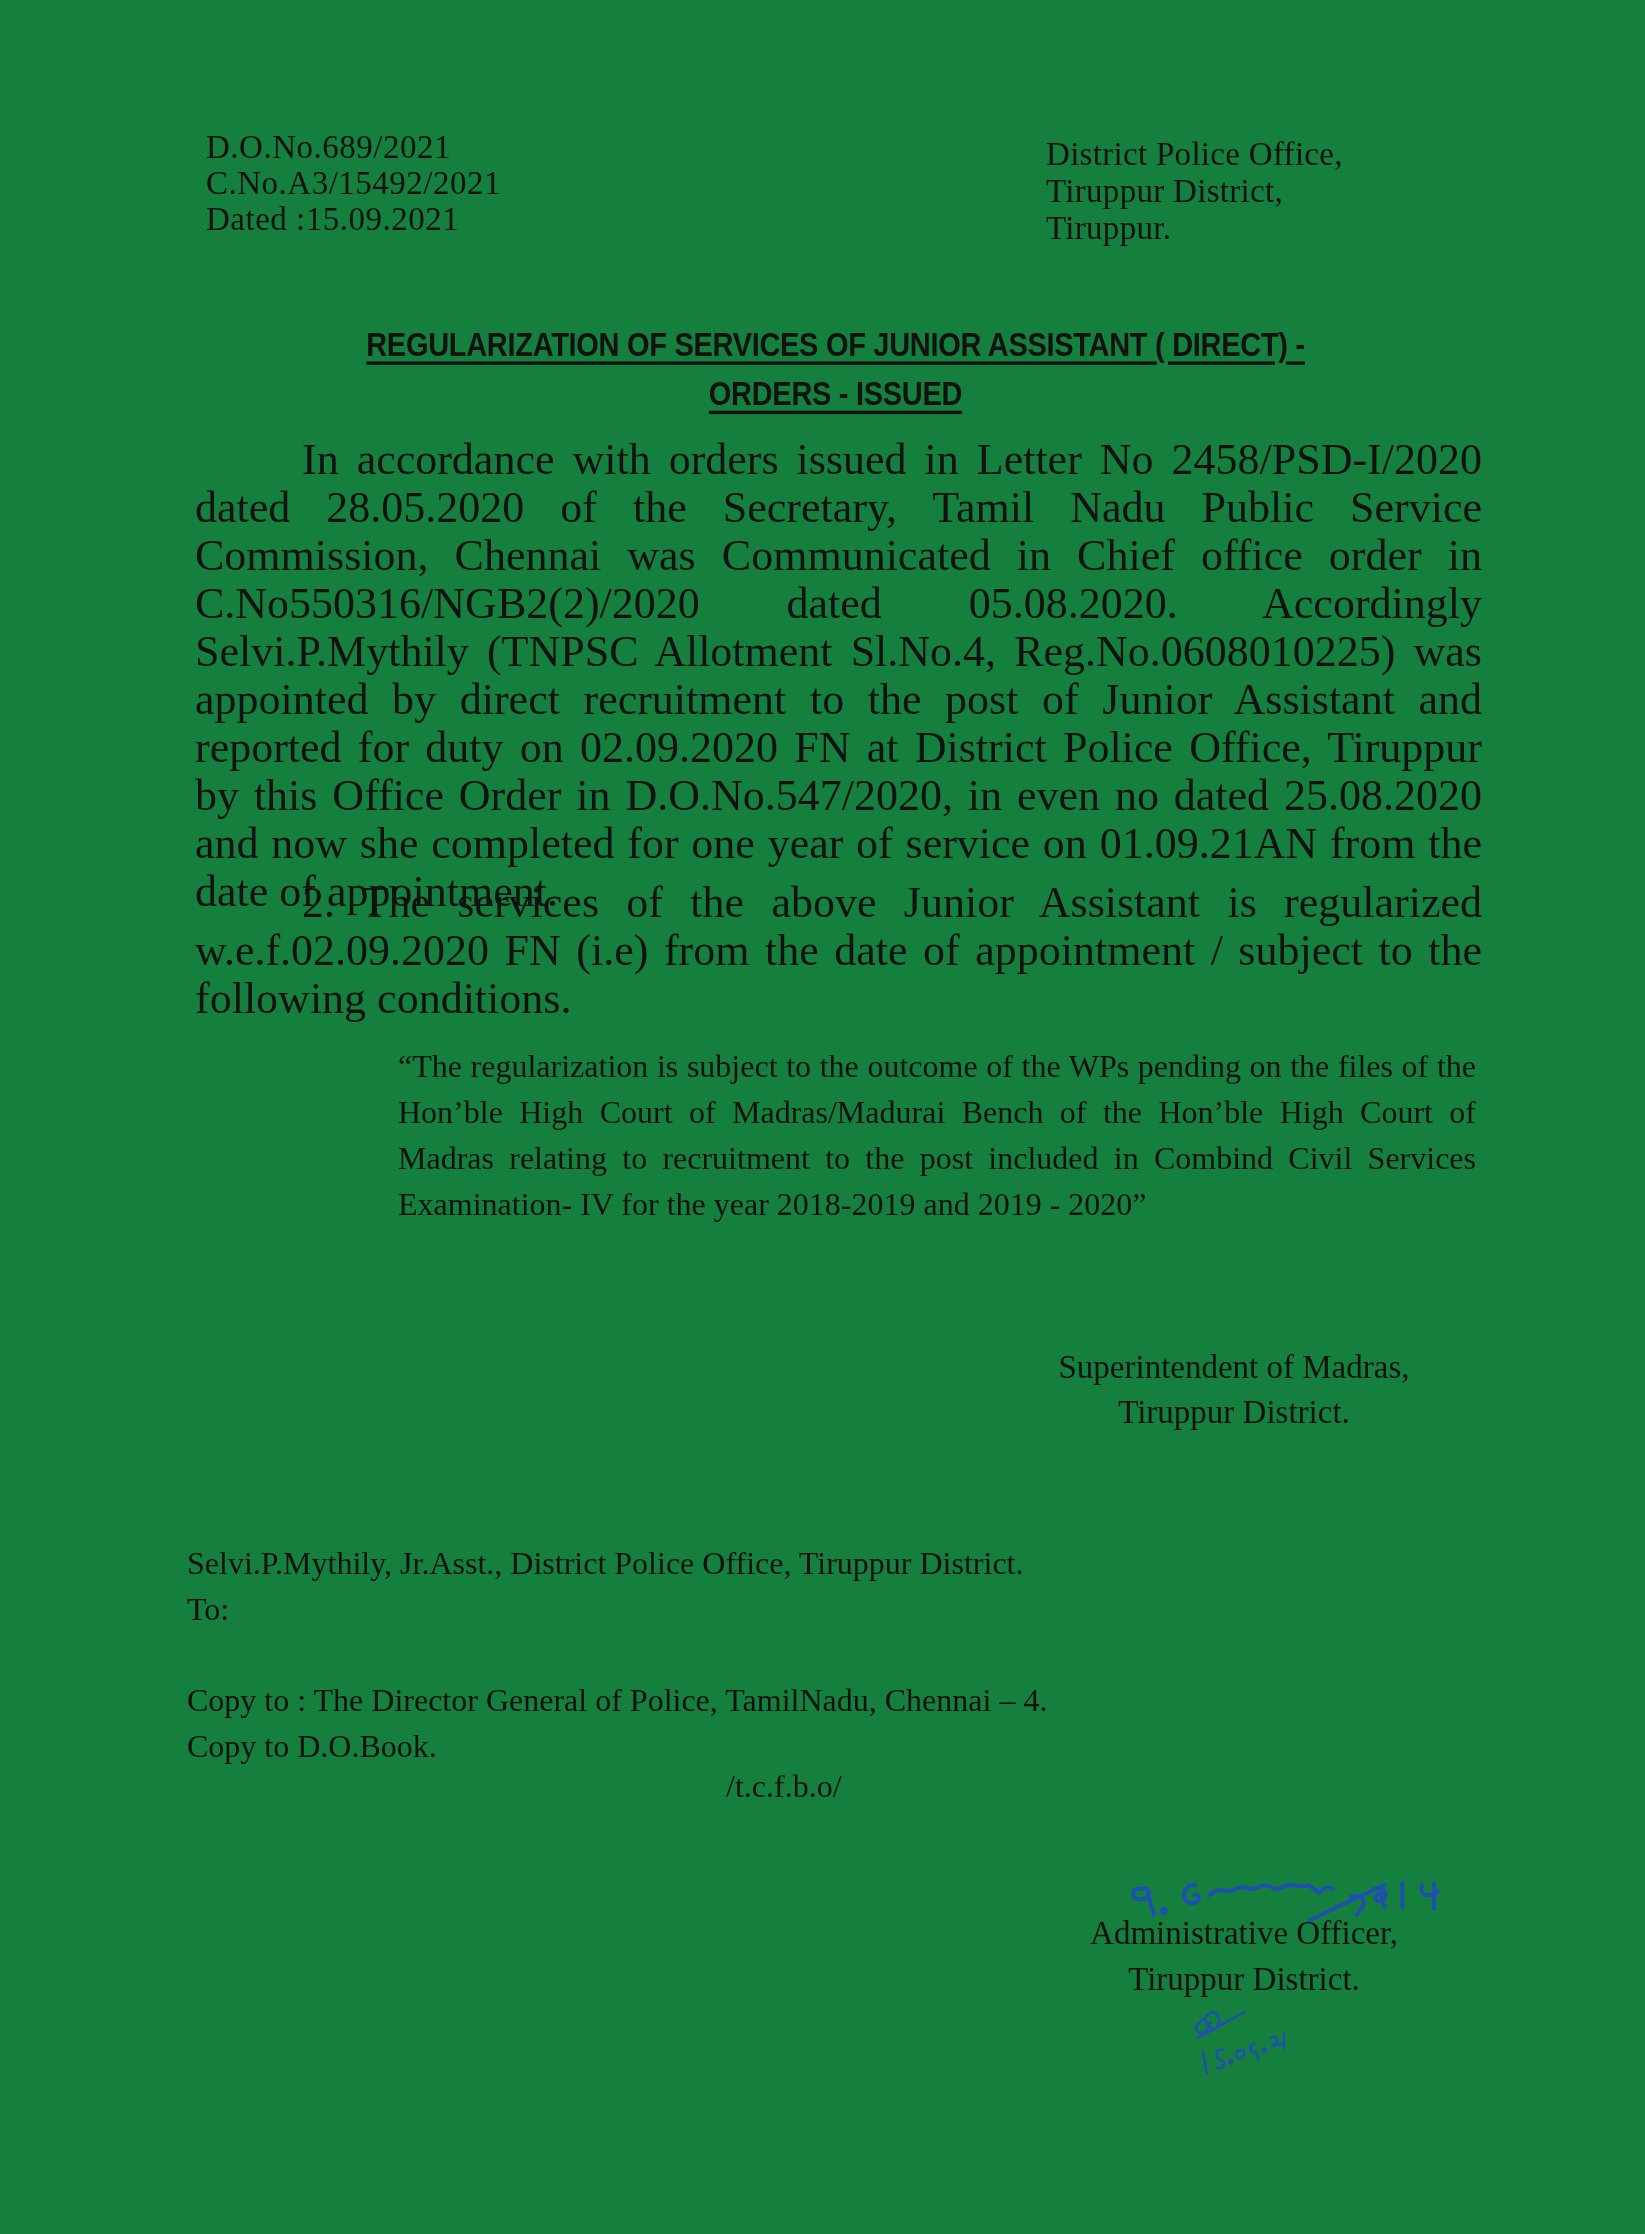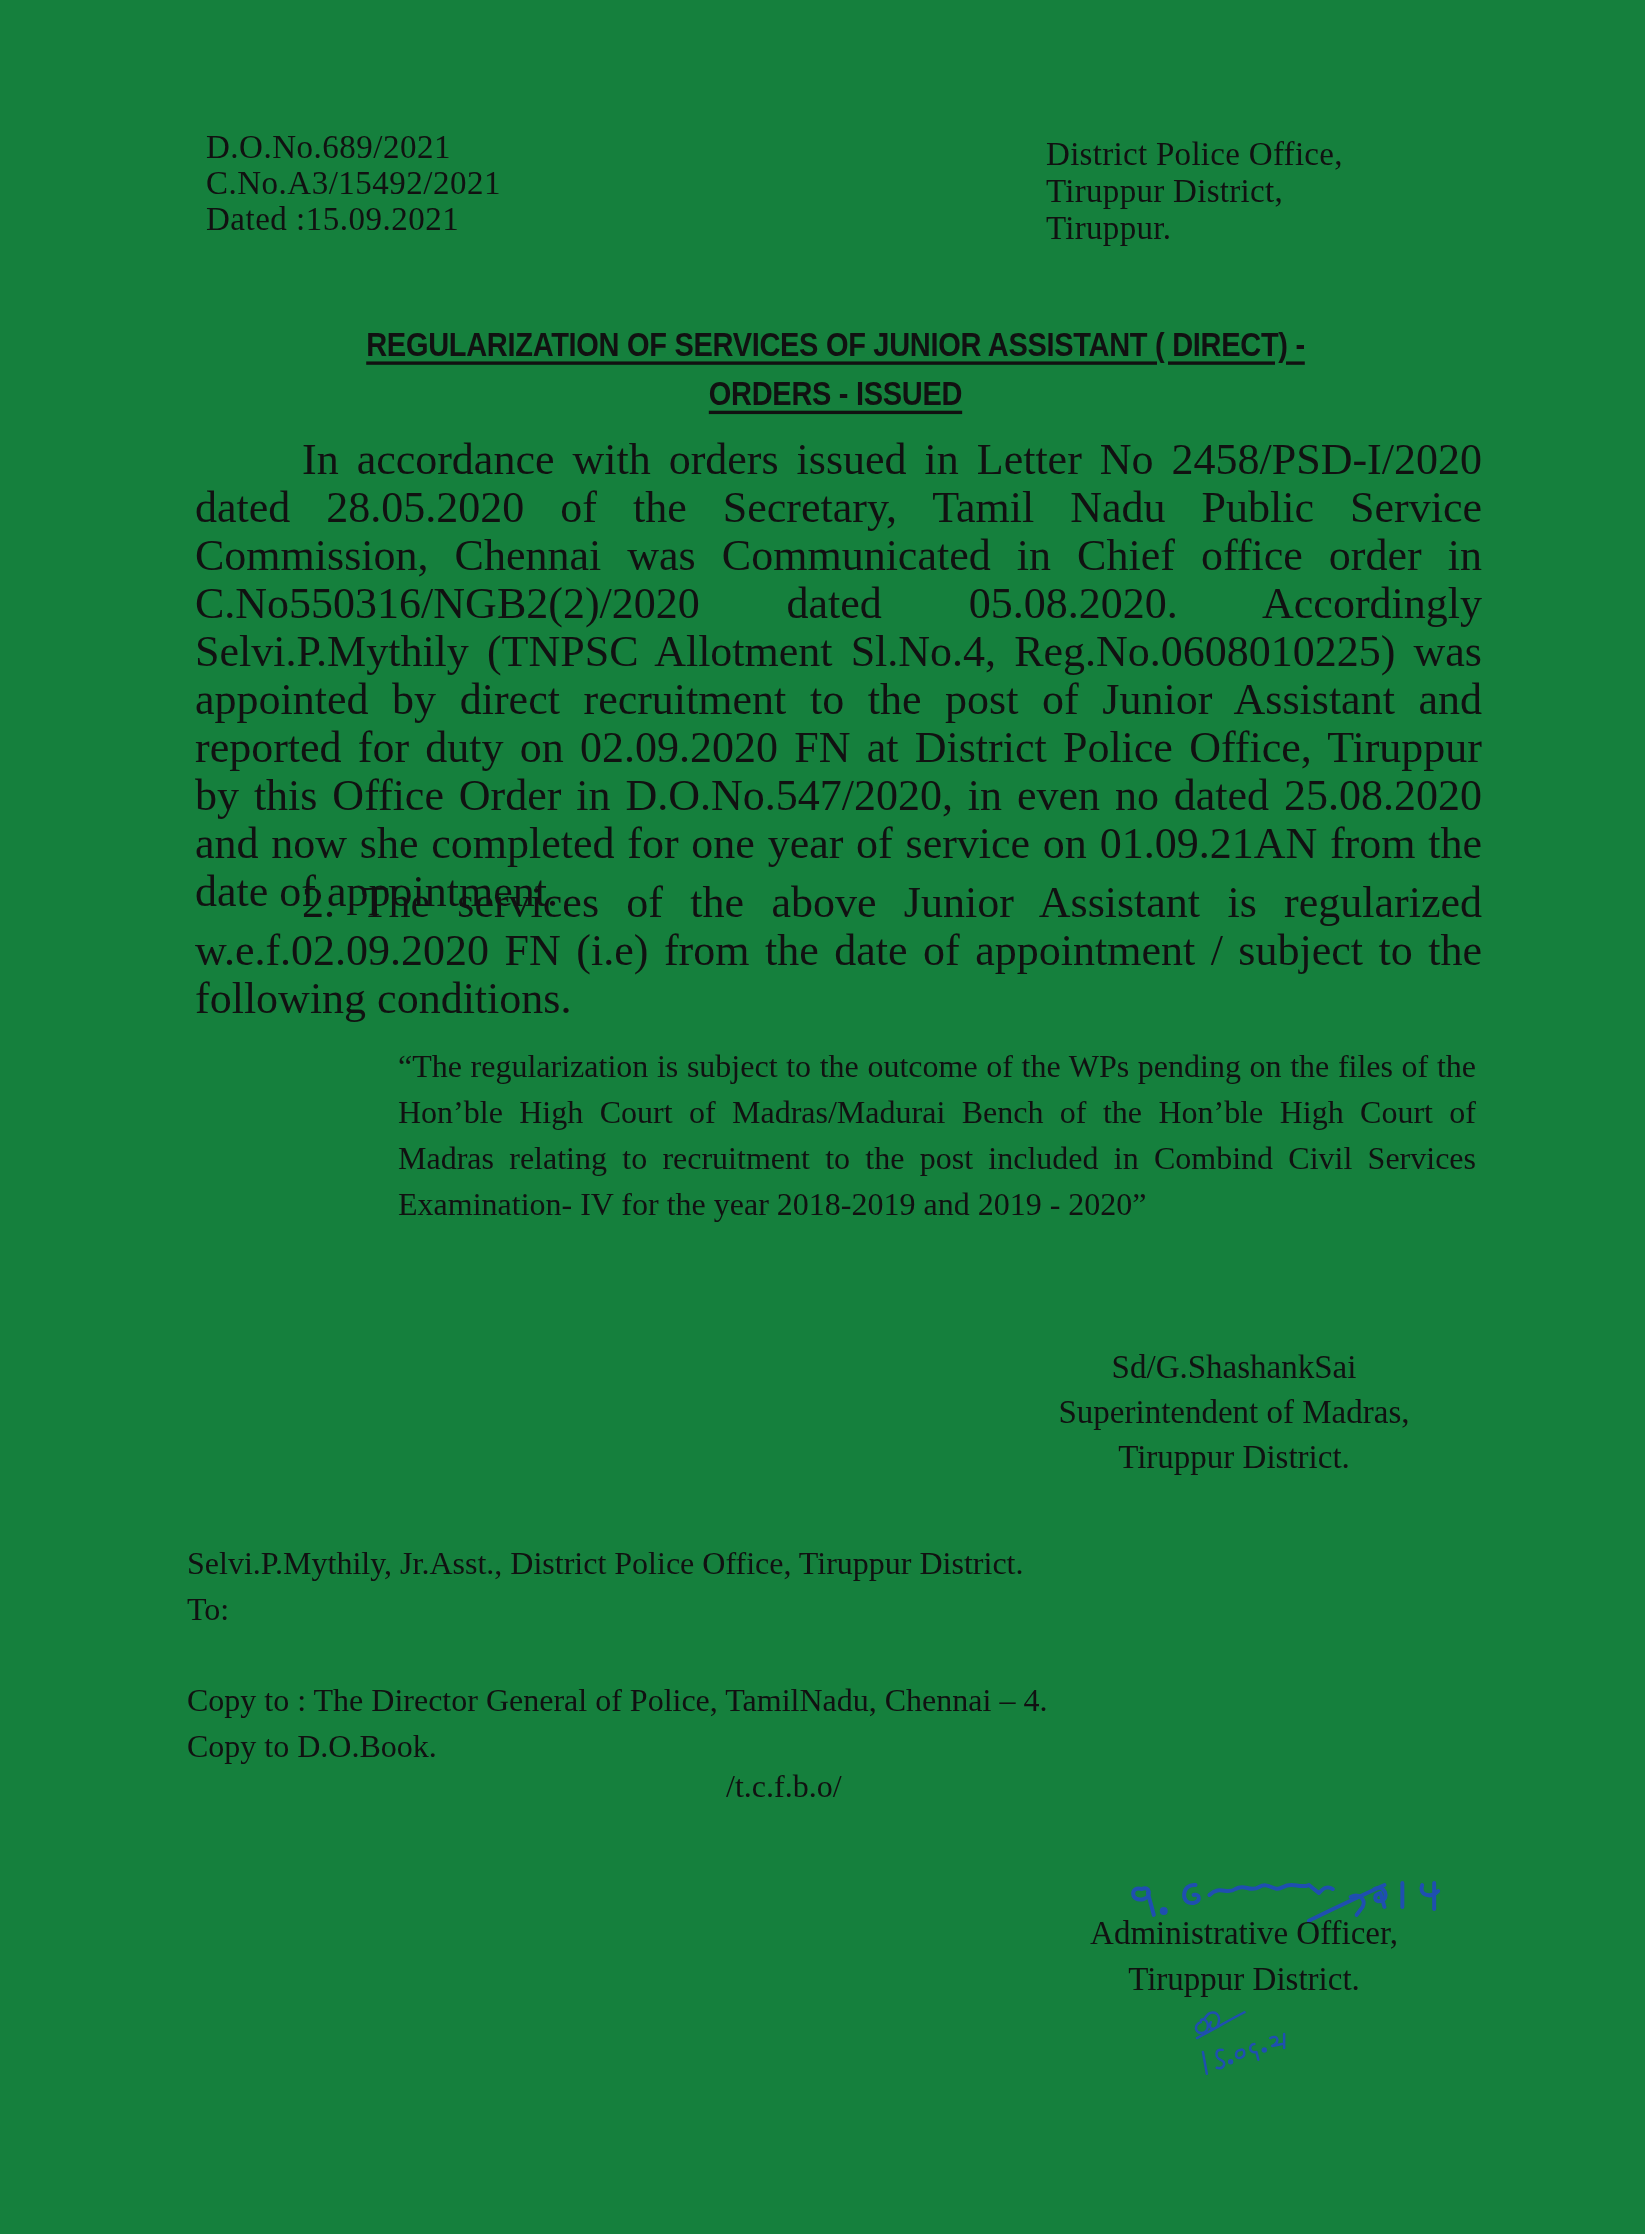--- a/index.html
+++ b/index.html
@@ -128,21 +128,20 @@
     <div><span>ORDERS - ISSUED</span></div>
   </div>
 
   <div class="para para1"><span class="indent"></span><span>In accordance with orders issued in Letter No 2458/PSD-I/2020 dated 28.05.2020 of the Secretary, Tamil Nadu Public Service Commission, Chennai was Communicated in Chief office order in C.No550316/NGB2(2)/2020 dated 05.08.2020. Accordingly Selvi.P.Mythily (TNPSC Allotment Sl.No.4, Reg.No.0608010225) was appointed by direct recruitment to the post of Junior Assistant and reported for duty on 02.09.2020 FN at District Police Office, Tiruppur by this Office Order in D.O.No.547/2020, in even no dated 25.08.2020 and now she completed for one year of service on 01.09.21AN from the date of appointment.</span></div>
 
   <div class="para para2"><span class="indent"></span><span>2. The services of the above Junior Assistant is regularized w.e.f.02.09.2020 FN (i.e) from the date of appointment / subject to the following conditions.</span></div>
 
   <div class="quote">“The regularization is subject to the outcome of the WPs pending on the files of the Hon’ble High Court of Madras/Madurai Bench of the Hon’ble High Court of Madras relating to recruitment to the post included in Combind Civil Services Examination- IV for the year 2018-2019 and 2019 - 2020”</div>
 
   <div class="abs sig-block">
-    <div>Sd/G.ShashankSai</div>
     <div>Superintendent of Madras,</div>
     <div>Tiruppur District.</div>
   </div>
 
   <div class="abs to-block">
     <div>Selvi.P.Mythily, Jr.Asst., District Police Office, Tiruppur District.</div>
     <div>To:</div>
   </div>
 
   <div class="abs copy-block">

